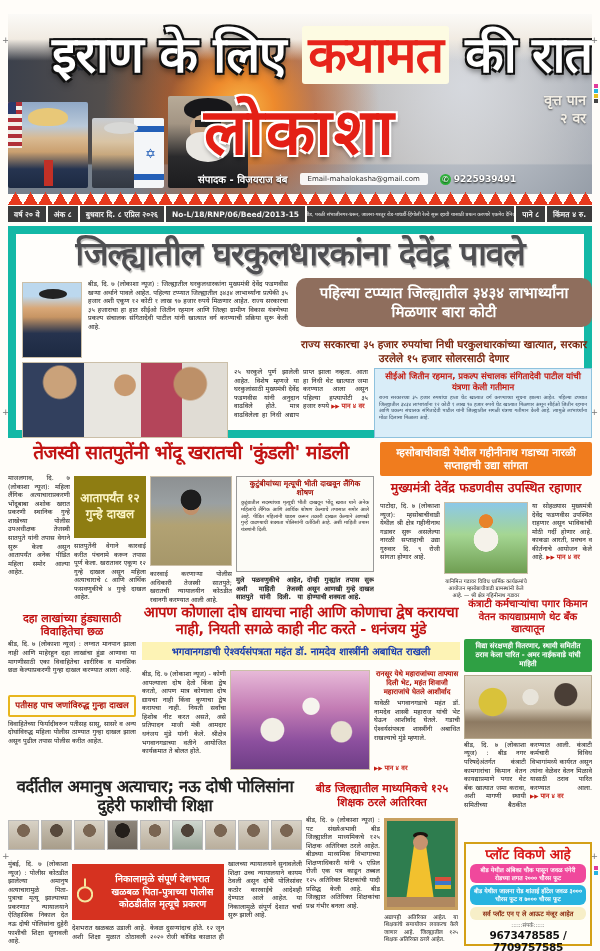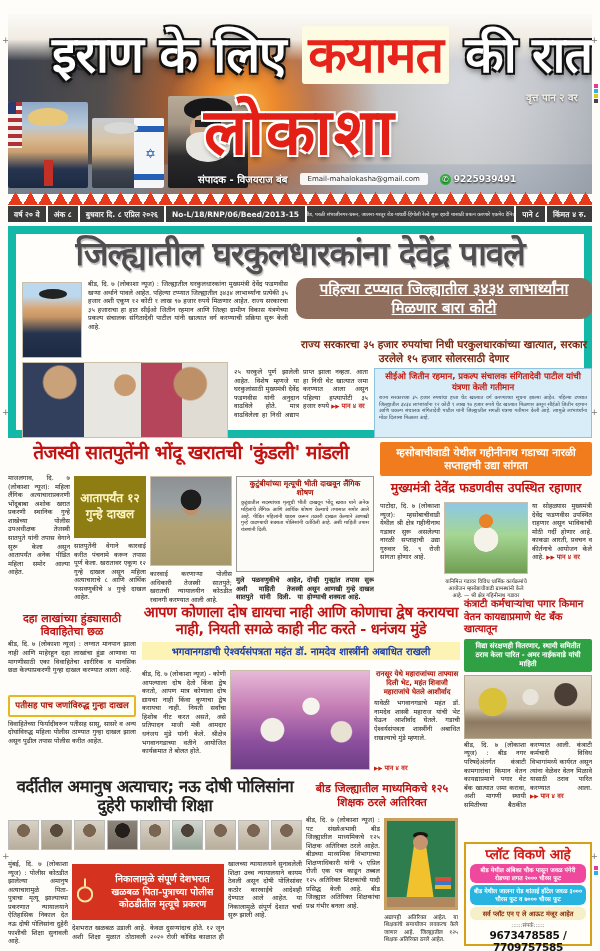--- a/index.html
+++ b/index.html
@@ -22,22 +22,22 @@
       linear-gradient(0deg,#76808c 0%,#76808c 16%,rgba(120,128,140,0) 17%),
       linear-gradient(90deg,#3c414c 0%,#5a524c 22%,#7d6c58 40%,#9c948c 58%,#b9b6b0 78%,#8e949d 100%);}
   .jet{position:absolute;color:#2c313c;transform:rotate(-38deg) scaleX(-1);}
   .jet.j1{left:58px;top:38px;font-size:24px;}
   .jet.j2{left:165px;top:28px;font-size:18px;color:#3a4150;}
   .banner-headline{position:absolute;left:0;right:0;top:16px;text-align:right;font-weight:900;
     font-size:50px;line-height:1;color:#fff;letter-spacing:-1px;white-space:nowrap;
     text-shadow:-2px -2px 0 #111,2px -2px 0 #111,-2px 2px 0 #111,2px 2px 0 #111,0 4px 6px rgba(0,0,0,.55);}
   .banner-headline .hl{color:#e7241b;background:#fdfbe2;padding:0 6px;border-radius:3px;
     text-shadow:-1px -1px 0 #fdfbe2,1px 1px 0 #fdfbe2,0 0 2px #fdfbe2;}
-  .page-note{position:absolute;right:14px;top:78px;color:#f3efe6;font-size:10px;font-weight:700;
-    text-align:left;width:52px;line-height:1.25;text-shadow:0 1px 2px rgba(0,0,0,.6);}
+  .page-note{position:absolute;right:6px;top:78px;color:#f3efe6;font-size:14px;font-weight:700;
+    text-align:right;width:52px;line-height:1.25;text-shadow:0 1px 2px rgba(0,0,0,.6);}
   .logo{position:absolute;left:0;right:0;top:86px;text-align:center;font-size:64px;line-height:1;
     font-weight:900;color:#e41f15;letter-spacing:2px;
     text-shadow:-2px -2px 0 #fff,2px -2px 0 #fff,-2px 2px 0 #fff,2px 2px 0 #fff,0 4px 5px rgba(0,0,0,.45);}
   .masthead-row{position:absolute;left:190px;right:40px;bottom:8px;display:flex;align-items:center;gap:12px;}
   .editor{color:#fff;font-size:10px;font-weight:700;text-shadow:0 1px 2px #000;white-space:nowrap;}
   .email-pill{background:rgba(255,255,255,.92);color:#333;font-size:7px;border-radius:2px;padding:2px 8px;white-space:nowrap;}
   .phone-badge{display:flex;align-items:center;gap:3px;color:#fff;font-size:9px;font-weight:700;text-shadow:0 1px 2px #000;}
   .phone-badge .pi{width:11px;height:11px;border-radius:50%;background:#2fb43c;color:#fff;font-size:8px;
     display:flex;align-items:center;justify-content:center;}
   
@@ -76,23 +76,23 @@
     color:#4f4f52;letter-spacing:-1px;line-height:1.1;text-shadow:1px 2px 1px rgba(0,0,0,.25);white-space:nowrap;}
   .ph{position:absolute;overflow:hidden;border:1px solid #cbbfa8;}
   .ph-fadnavis{left:6px;top:48px;width:60px;height:76px;background:linear-gradient(180deg,#bcd8ee 0%,#bcd8ee 18%,#d9a878 34%,#c79564 46%,#26334e 68%,#1d2a42 100%);}
   .ph-fadnavis::before{content:"";position:absolute;left:16px;top:6px;width:28px;height:10px;border-radius:50%;background:#222;}
   .ph-group{left:6px;top:128px;width:206px;height:76px;background:
     radial-gradient(circle at 18% 26%,#caa27a 9%,transparent 10%),
     radial-gradient(circle at 50% 30%,#c89a70 9%,transparent 10%),
     radial-gradient(circle at 82% 28%,#bd9068 9%,transparent 10%),
     linear-gradient(90deg,#32405e 0 30%,#e8e6e0 30% 58%,#b4455a 58% 78%,#e0dcd4 78% 100%);}
   .main-col1{position:absolute;left:72px;top:46px;width:200px;height:80px;}
-  .brown-box{position:absolute;left:280px;top:44px;width:296px;height:41px;background:#8f6e5d;border-radius:10px;
+  .brown-box{position:absolute;left:280px;top:44px;width:296px;height:49px;background:#8f6e5d;border-radius:10px;
     color:#fff;font-size:15px;font-weight:800;text-align:center;display:flex;align-items:center;justify-content:center;
-    padding:2px 10px;line-height:1.25;text-decoration:underline;}
+    padding:2px 10px;line-height:1.25;}
   .main-deck{position:absolute;left:280px;top:104px;width:296px;text-align:center;color:#7c2a12;
     font-size:10.5px;font-weight:800;line-height:1.3;}
   .main-col2{position:absolute;left:218px;top:134px;width:134px;height:72px;columns:2;column-gap:4px;}
   .blue-box{position:absolute;left:358px;top:134px;width:218px;height:70px;background:#d9edf8;border:1px solid #8fc2dd;padding:2px 4px;}
   .blue-box .bt{color:#c41d12;font-weight:800;font-size:8.5px;text-align:center;line-height:1.25;}
   .blue-box .bb{color:#34495e;font-size:5px;line-height:1.3;text-align:justify;margin-top:2px;}
 
   
   .art{font-size:6.5px;line-height:1.32;color:#1c1c1c;text-align:justify;overflow:hidden;}
   .more{color:#c41d12;font-weight:800;font-size:6.5px;white-space:nowrap;}
@@ -143,21 +143,21 @@
   .ph-event{left:88px;top:66px;width:140px;height:100px;background:
     radial-gradient(circle at 58% 36%,#f6f4ee 8%,transparent 9%),
     radial-gradient(circle at 30% 60%,#f2efe6 10%,transparent 11%),
     radial-gradient(circle at 80% 62%,#e8e2d2 8%,transparent 9%),
     linear-gradient(180deg,#e7b9d8 0%,#c37cb4 38%,#8c4f9e 72%,#6e3e86 100%);}
   .dh-col2{position:absolute;left:232px;top:66px;width:86px;height:104px;}
   .dh-col2 .mini-head{color:#b01408;font-weight:800;font-size:7px;line-height:1.3;text-align:center;margin-bottom:2px;}
 
   
   .kantrati{position:absolute;left:464px;top:598px;width:128px;height:238px;}
-  .kt-head{color:#c21313;font-weight:900;font-size:10px;line-height:1.25;text-align:left;}
+  .kt-head{color:#c21313;font-weight:900;font-size:10px;line-height:1.25;text-align:center;}
   .green-box{background:#2fa044;color:#fff;font-weight:700;font-size:7px;line-height:1.3;text-align:center;
     padding:3px 4px;margin:3px 0;border-radius:2px;}
   .ph-meeting{position:relative;width:128px;height:64px;border:1px solid #b8ab90;overflow:hidden;background:
     radial-gradient(circle at 22% 42%,#d9c23a 13%,transparent 14%),
     radial-gradient(circle at 52% 34%,#e8e4da 10%,transparent 11%),
     radial-gradient(circle at 80% 30%,#4a3e36 10%,transparent 11%),
     linear-gradient(180deg,#ded6c6 0%,#cfc3ae 52%,#8d7a62 74%,#a59176 100%);}
   .kt-cols{columns:2;column-gap:4px;height:86px;margin-top:2px;}
 
   

